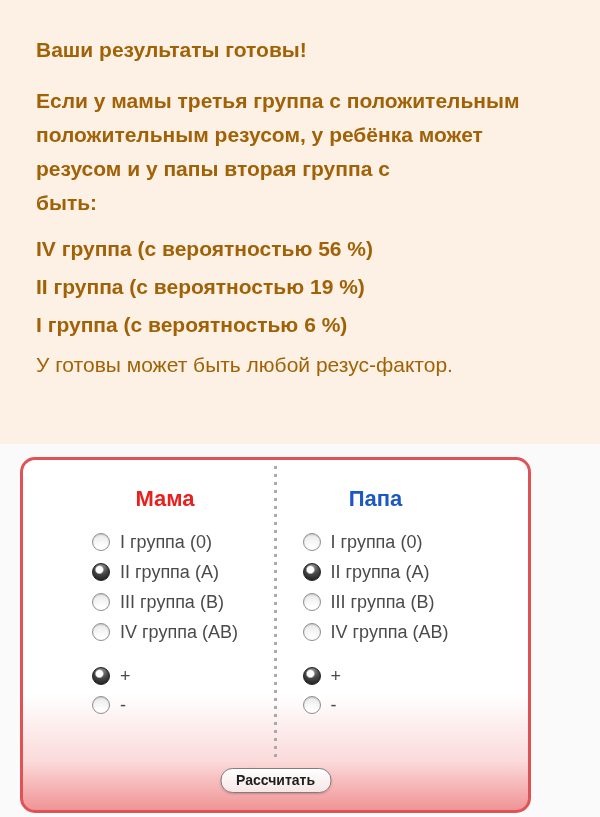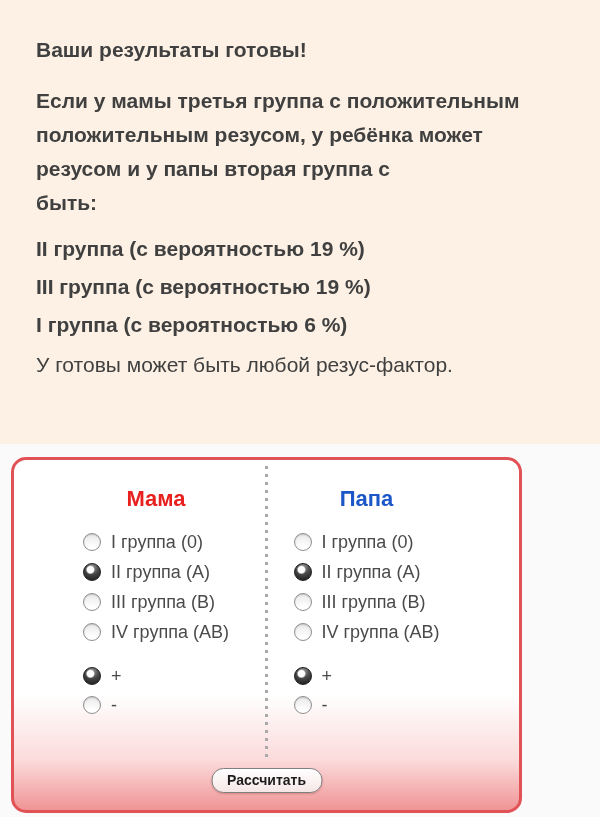--- a/index.html
+++ b/index.html
@@ -8,42 +8,42 @@
     background:#fbfafa;
     font-family:"Liberation Sans", sans-serif;
     overflow:hidden;
   }
   
   .banner{
     box-sizing:border-box;
     width:600px;height:444px;
     background:#fcf1e4;
     padding:38px 36px 0 36px;
-    color:#404040;
+    color:#a16207;
   }
   .banner-title{
     margin:0 0 22px 0;
     font-size:21px;line-height:24px;font-weight:bold;
   }
   .intro-line{
     font-size:21px;line-height:34px;font-weight:bold;
   }
   .results{margin-top:10px;}
   .result-line{
     font-size:21px;line-height:38px;font-weight:bold;
   }
   .note{
     margin:4px 0 0 0;
     font-size:21px;line-height:34px;
   }
   
   .calc-box{
     position:relative;
     box-sizing:border-box;
-    margin:13px 0 0 11px;
+    margin:13px 0 0 20px;
     width:511px;height:356px;
     border:3px solid #e15257;
     border-radius:15px;
     background:linear-gradient(180deg,#ffffff 0%,#ffffff 67%,#fbdada 86%,#f09495 100%);
   }
   .divider{
     position:absolute;
     left:calc(50% - 2px);
     top:6px;height:295px;width:3px;
     background-image:repeating-linear-gradient(180deg,#a9a9a9 0 3px,transparent 3px 8px);
@@ -105,22 +105,22 @@
 
 <div class="banner">
   <h1 class="banner-title">Ваши результаты готовы!</h1>
   <div>
     <div class="intro-line">Если у мамы третья группа с положительным</div>
     <div class="intro-line">положительным резусом, у ребёнка может</div>
     <div class="intro-line">резусом и у папы вторая группа с</div>
     <div class="intro-line">быть:</div>
   </div>
   <div class="results">
+    <div class="result-line">IV группа (с вероятностью 56 %)</div>
     <div class="result-line">II группа (с вероятностью 19 %)</div>
-    <div class="result-line">III группа (с вероятностью 19 %)</div>
     <div class="result-line">I группа (с вероятностью 6 %)</div>
   </div>
   <p class="note">У готовы может быть любой резус-фактор.</p>
 </div>
 
 <div class="calc-box">
   <div class="divider"></div>
 
   <div class="columns">
 

